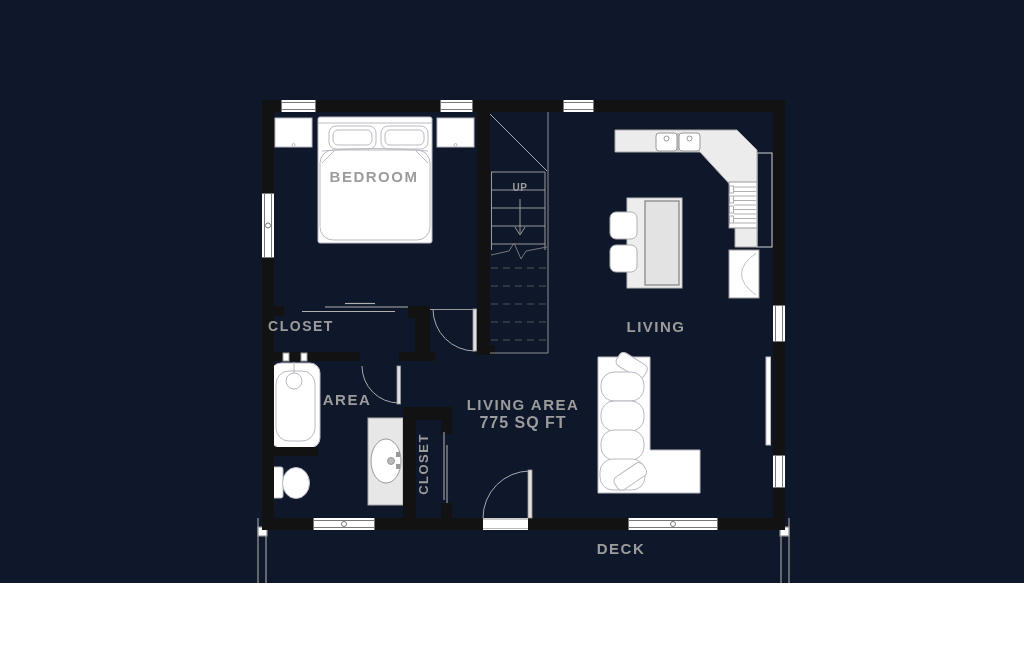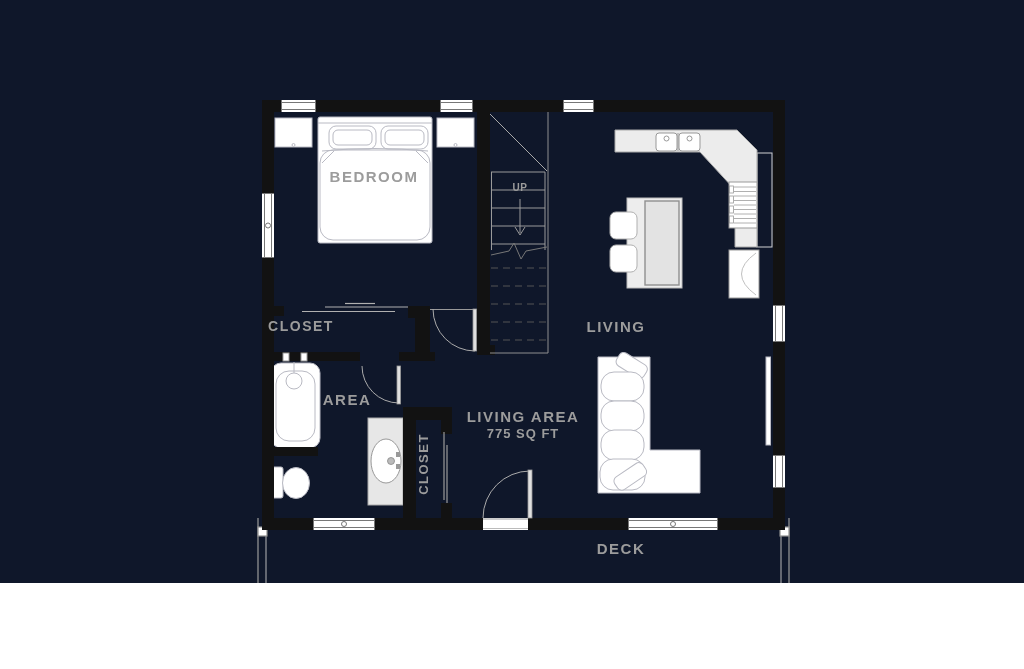--- a/index.html
+++ b/index.html
@@ -3,24 +3,24 @@
 <meta charset="utf-8">
 <style>
   html,body{margin:0;padding:0;background:#ffffff;}
   .canvas{position:relative;width:1024px;height:583px;background:#0f172a;overflow:hidden;
           font-family:"Liberation Sans", sans-serif;font-weight:bold;}
   svg{position:absolute;left:0;top:0;}
   .lbl{position:absolute;color:#9c9c9c;letter-spacing:1.5px;white-space:nowrap;
        transform:translate(-50%,-50%);font-family:"Liberation Sans", sans-serif;}
   .lbl-lg{font-size:15px;}
   .lbl-md{font-size:14px;}
-  .lbl-sm{font-size:13px;letter-spacing:1px;}
+  .lbl-sm{font-size:16px;letter-spacing:1px;}
   .lbl-xs{font-size:10px;letter-spacing:0.5px;}
   .lbl-vert{transform:translate(-50%,-50%) rotate(-90deg);font-size:13px;}
-  .area-label{position:absolute;left:523px;top:424px;transform:translate(-50%,-50%);
+  .area-label{position:absolute;left:523px;top:414px;transform:translate(-50%,-50%);
        display:flex;flex-direction:column;align-items:center;gap:1px;color:#9c9c9c;}
 </style>
 </head>
 <body>
 
 <div class="canvas">
 
 <svg width="1024" height="669" viewBox="0 0 1024 669">
 
   <g stroke="#9a9a9a" fill="none" stroke-width="1.2">
@@ -277,17 +277,17 @@
 </svg>
 
 <div class="lbl lbl-lg" style="left:374px;top:176px;">BEDROOM</div>
 <div class="lbl lbl-md" style="left:301px;top:326px;">CLOSET</div>
 <div class="lbl lbl-lg" style="left:347px;top:399px;">AREA</div>
 <div class="lbl lbl-vert" style="left:423px;top:464px;">CLOSET</div>
 <div class="area-label">
   <div class="lbl-lg" style="letter-spacing:1.5px;">LIVING AREA</div>
   <div class="lbl-sm">775 SQ FT</div>
 </div>
-<div class="lbl lbl-lg" style="left:616px;top:326px;text-align:center;">LIVING</div>
+<div class="lbl lbl-lg" style="left:656px;top:326px;text-align:center;">LIVING</div>
 <div class="lbl lbl-lg" style="left:621px;top:548px;">DECK</div>
 <div class="lbl lbl-xs" style="left:520px;top:187px;">UP</div>
 
 </div>
 
 </body></html>

